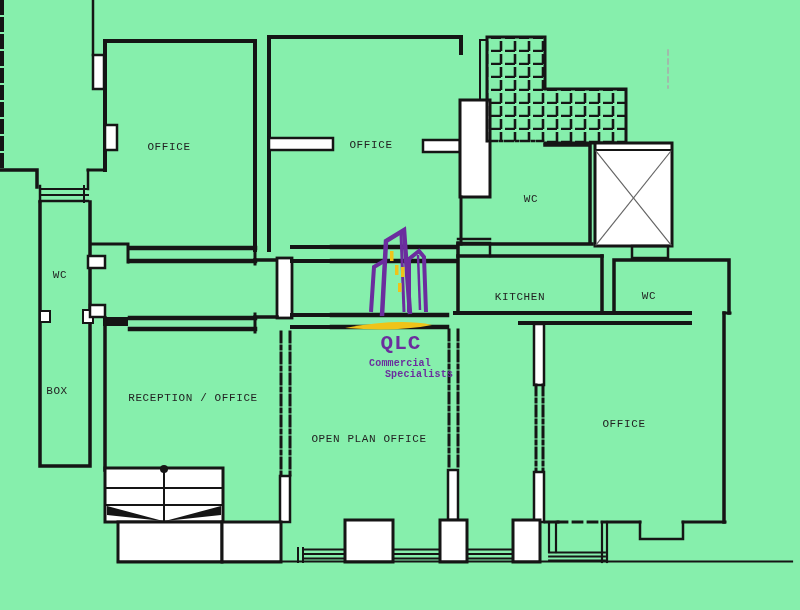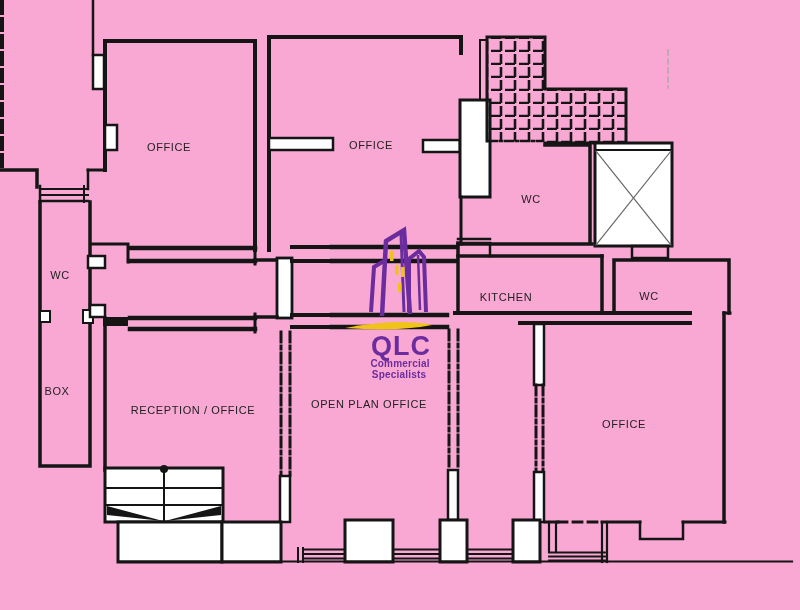--- a/index.html
+++ b/index.html
@@ -1,22 +1,22 @@
 <!DOCTYPE html>
 <html><head>
 <meta charset="utf-8">
 <style>
   html,body{margin:0;padding:0;background:#ffffff;}
-  #stage{position:relative;width:800px;height:610px;background:#f9a8d4;overflow:hidden;
-         font-family:Liberation Sans, sans-serif;}
+  #stage{position:relative;width:800px;height:610px;background:#86efac;overflow:hidden;
+         font-family:Liberation Mono, monospace;}
   #plan-svg{position:absolute;left:0;top:0;}
   .room-label{position:absolute;font-size:11px;letter-spacing:.6px;color:#222;
               text-align:center;white-space:nowrap;transform:translateX(-50%);}
   .logo-acronym{position:absolute;transform:translateX(-50%);color:#6B2D9E;
-                font-weight:bold;font-size:27px;letter-spacing:1px;line-height:1;}
+                font-weight:bold;font-size:21px;letter-spacing:1px;line-height:1;}
   .logo-sub{position:absolute;transform:translateX(-50%);color:#6B2D9E;
             font-weight:600;font-size:10px;line-height:1.05;letter-spacing:.2px;}
 </style>
 </head>
 <body>
 
 <div id="stage">
 
 <svg id="plan-svg" width="800" height="610" viewBox="0 0 800 610">
   <defs>
@@ -179,22 +179,22 @@
     </g>
   </g>
   <path d="M345,328 Q400,318 432,325 Q397,332 345,328 Z" fill="#EFC319" stroke="none"></path>
 </svg>
 
   <div class="room-label" style="left:169px;top:141px;">OFFICE</div>
   <div class="room-label" style="left:371px;top:139px;">OFFICE</div>
   <div class="room-label" style="left:531px;top:193px;">WC</div>
   <div class="room-label" style="left:60px;top:269px;">WC</div>
   <div class="room-label" style="left:57px;top:385px;">BOX</div>
-  <div class="room-label" style="left:193px;top:404px;">RECEPTION / OFFICE</div>
-  <div class="room-label" style="left:369px;top:398px;">OPEN PLAN OFFICE</div>
-  <div class="room-label" style="left:506px;top:291px;">KITCHEN</div>
+  <div class="room-label" style="left:193px;top:392px;">RECEPTION / OFFICE</div>
+  <div class="room-label" style="left:369px;top:433px;">OPEN PLAN OFFICE</div>
+  <div class="room-label" style="left:520px;top:291px;">KITCHEN</div>
   <div class="room-label" style="left:649px;top:290px;">WC</div>
   <div class="room-label" style="left:624px;top:418px;">OFFICE</div>
 
   <div class="logo-acronym" style="left:401px;top:333px;">QLC</div>
   <div class="logo-sub" style="left:400px;top:359px;">Commercial</div>
-  <div class="logo-sub" style="left:399px;top:370px;text-align:right;">Specialists</div>
+  <div class="logo-sub" style="left:419px;top:370px;text-align:right;">Specialists</div>
 </div>
 
 </body></html>

